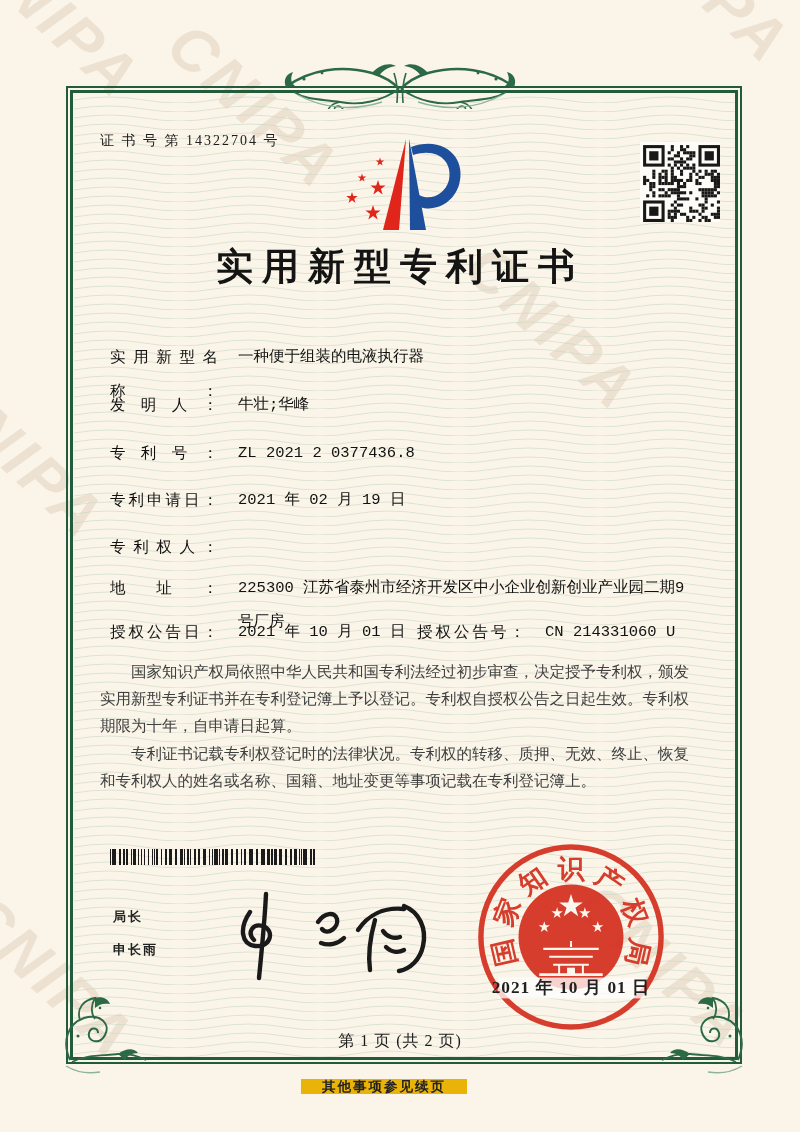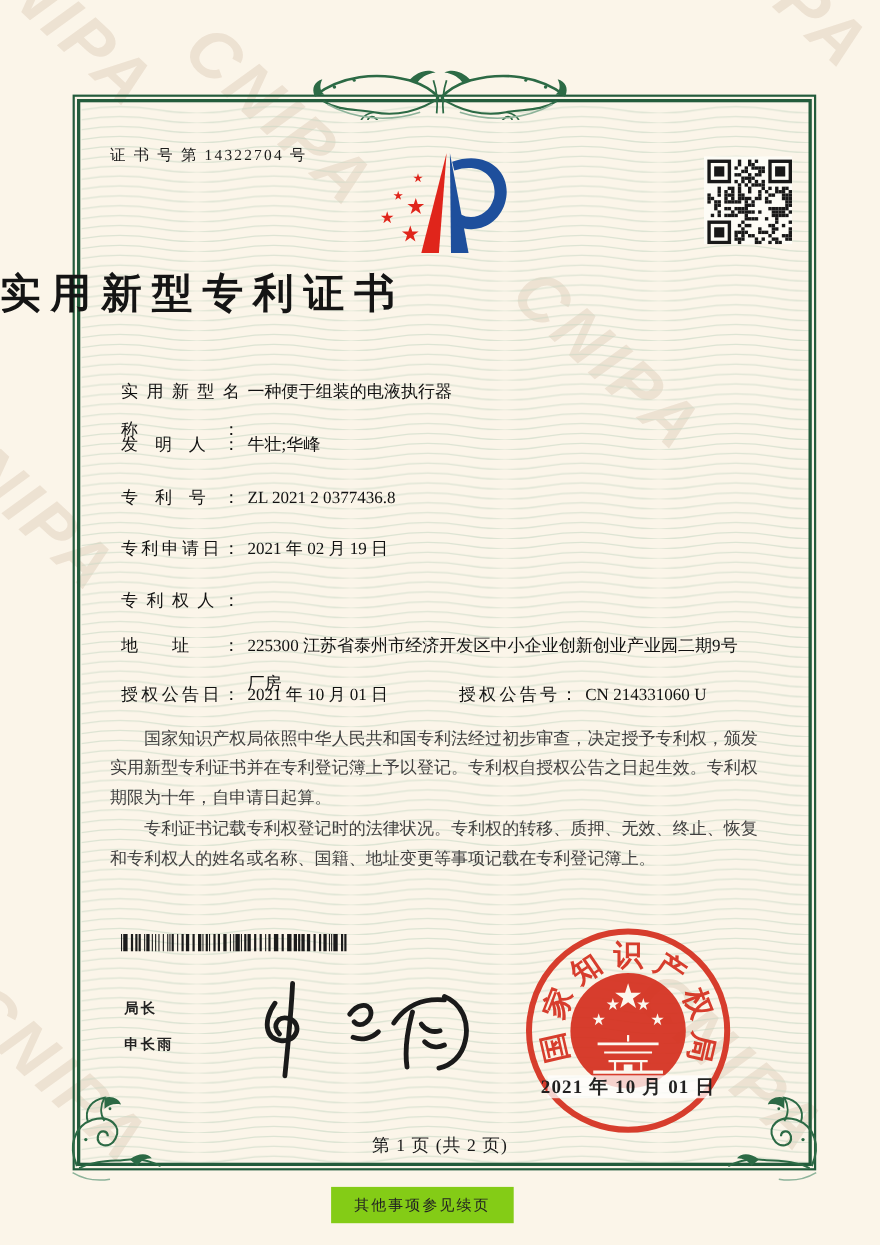--- a/index.html
+++ b/index.html
@@ -10,35 +10,35 @@
       font-weight:bold;font-style:italic;font-size:62px;letter-spacing:4px;
       color:rgba(186,152,120,0.20);transform:rotate(43deg);white-space:nowrap;z-index:0;}
   
   .frame{position:absolute;left:66px;top:86px;width:676px;height:978px;box-sizing:border-box;
          border:2px solid #235c3c;z-index:1;}
   .frame::after{content:'';position:absolute;inset:2px;border:3px solid #235c3c;}
   .waves{position:absolute;inset:6px;z-index:0;}
   .content{position:absolute;inset:0;z-index:2;}
   .abs{position:absolute;}
   .cert-no{left:100px;top:132px;font-size:14px;letter-spacing:2px;}
-  .title{left:0;top:242px;width:100%;text-align:left;font-size:37px;font-weight:bold;
+  .title{left:0;top:242px;width:100%;text-align:center;font-size:37px;font-weight:bold;
          letter-spacing:9px;color:#141414;}
   .row{left:110px;display:flex;align-items:flex-start;font-size:15.5px;line-height:34px;}
   .flabel{width:108px;flex:0 0 108px;text-align:justify;text-align-last:justify;color:#111;}
-  .fvalue{margin-left:7px;color:#111;}
+  .fvalue{margin-left:20px;color:#111;font-family:Liberation Mono, monospace;}
   .addr-value{width:452px;}
   .grant2{left:417px;}
   .paras{left:100px;top:658px;width:598px;font-size:15.5px;line-height:27.2px;color:#404040;}
   .paras p{margin:0;text-indent:2em;}
   .issuer{left:113px;font-family:"Liberation Sans","DejaVu Sans",sans-serif;
           font-weight:600;font-size:13px;letter-spacing:2px;color:#222;}
   .pageinfo{left:0;top:1031px;width:800px;text-align:center;font-size:16px;letter-spacing:1px;}
-  .footnote{left:301px;top:1079px;width:166px;height:33px;background:#84cc16;
+  .footnote{left:301px;top:1079px;width:166px;height:15px;background:#eab308;
             display:flex;align-items:center;justify-content:center;font-size:13.5px;
-            letter-spacing:2px;color:#222;z-index:3;}
+            letter-spacing:2px;color:#222;z-index:3;font-weight:bold;}
   svg{display:block;}
   .seal-ring-char{font-family:"Liberation Serif","DejaVu Serif",serif;font-weight:bold;
             font-size:27px;fill:#d5301f;}
   .seal-date-text{font-family:"Liberation Serif","DejaVu Serif",serif;font-weight:bold;
             font-size:17.5px;fill:#121212;letter-spacing:1px;}
 </style>
 </head>
 <body>
 
 <div class="page">

